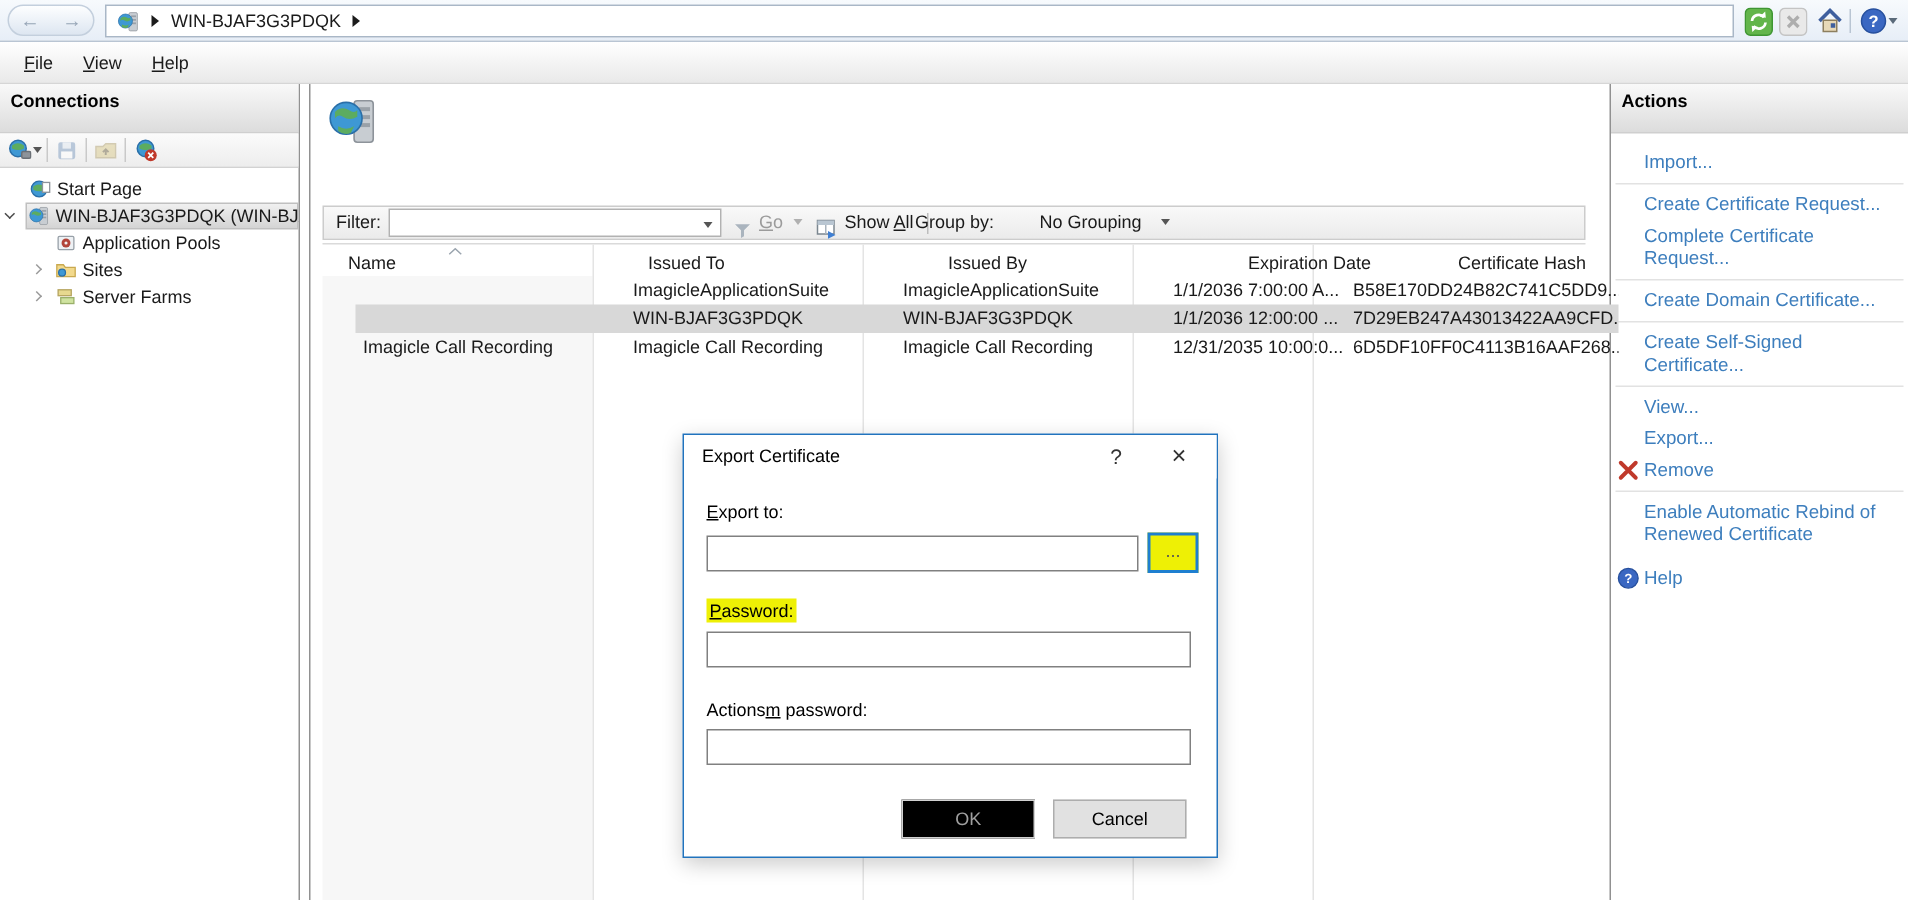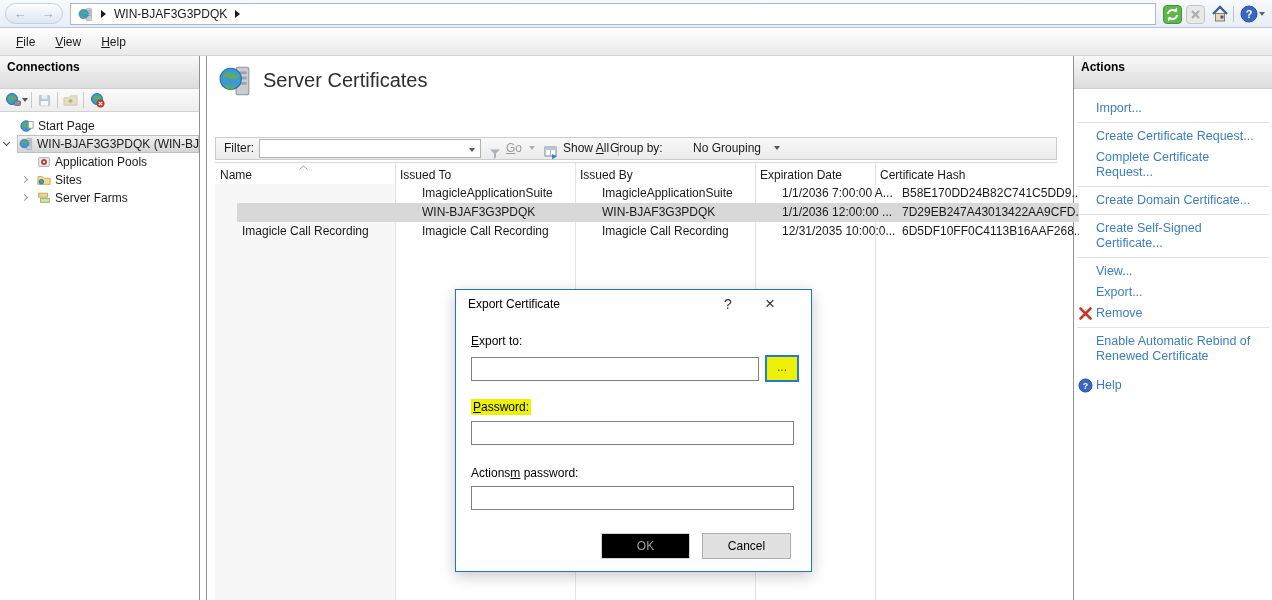--- a/index.html
+++ b/index.html
@@ -58,40 +58,40 @@
                 background:linear-gradient(#f9f9f9,#ebebeb); border:1px solid #cccccc; }
   .fb { position:absolute; top:0; height:21px; line-height:21px; }
   .filter-combo { position:absolute; left:43px; top:1px; width:222px; height:19px; background:#fff; border:1px solid #b2b2b2; }
   .filter-combo .caret { position:absolute; right:5px; top:8px; border-top-color:#555; }
   .gray { color:#9b9b9b; }
   .fsep { position:absolute; top:4px; width:1px; height:14px; background:#bdbdbd; }
 
   .list { position:absolute; left:8px; top:106px; width:842px; height:438px; border-top:1px solid #dadada; }
   .col-tint { position:absolute; left:0; top:21px; width:180px; bottom:0; background:#f7f7f7; z-index:0; }
   .vline { position:absolute; top:0; bottom:0; width:1px; background:#e4e4e4; z-index:1; }
-  .lheader { position:absolute; left:0; top:0; width:100%; height:21px; display:grid;
-             grid-template-columns:180px 180px 180px 120px 182px; z-index:2; }
+  .lheader { position:absolute; left:12px; top:0; width:100%; height:21px; display:grid;
+             grid-template-columns:180px 180px 180px 120px 182px; z-index:2;gap:20px; }
   .hcell { padding:6px 0 0 5px; line-height:13px; white-space:nowrap; overflow:hidden; color:#1a1a1a; }
   .sort-chevron { position:absolute; left:84px; top:2px; z-index:3; width:9px; height:5px; }
   .lrow { position:absolute; left:0; width:100%; height:19px; display:grid;
           grid-template-columns:180px 180px 180px 120px 182px; z-index:2;margin-left:22px; }
   .lrow.selected { background:#d8d8d8; }
   .cell { padding-left:5px; line-height:19px; white-space:nowrap; overflow:hidden; }
 
   
   .actions-panel { position:absolute; left:1073px; top:56px; width:199px; height:544px; background:#fff; border-left:1px solid #919191; }
   .alist { padding-top:9px; }
   .aitem { position:relative; padding:3px 6px 3px 22px; color:#3d7ebd; font-size:12.5px; line-height:15px; }
   .asep { height:1px; background:#e2e2e2; margin:3px 3px; }
   .aicon { position:absolute; left:4px; top:3px; width:15px; height:15px; }
 
   
   .dialog { position:absolute; left:455px; top:289px; width:357px; height:283px; background:#fff;
             border:1px solid #2173bd; box-shadow:0 4px 14px rgba(0,0,0,.22); z-index:10; }
-  .dlg-titlebar { position:absolute; left:0; top:0; right:16px; height:29px; background:#fff; }
+  .dlg-titlebar { position:absolute; left:0; top:0; right:0; height:29px; background:#fff; }
   .dlg-title { position:absolute; left:12px; top:0; line-height:29px; color:#000; }
   .dlg-help { position:absolute; right:52px; top:0; width:30px; height:29px; text-align:center; line-height:29px; font-size:14px; color:#333; }
   .dlg-close { position:absolute; right:8px; top:0; width:34px; height:29px; text-align:center; line-height:28px; font-size:17px; color:#333; }
   .dlg-label { position:absolute; color:#000; }
   .hl { background:#eef005; padding:1px 2px; }
   .dlg-input { position:absolute; height:24px; border:1px solid #808080; background:#fff; padding:0 4px;
                font-family:"Liberation Sans", sans-serif; font-size:12px; }
   .browse-btn { position:absolute; left:309px; top:65px; width:34px; height:27px; background:#eef005;
                 border:2px solid #1e7fd0; color:#555; font-size:12px; line-height:21px; text-align:center; }
   .btn { position:absolute; top:243px; width:89px; height:26px; text-align:center; line-height:24px;
@@ -250,21 +250,20 @@
   <div class="main-panel">
     <svg class="page-title-icon" viewBox="0 0 32 32">
       <rect x="17" y="3" width="12" height="26" rx="2" fill="#c8cdd2" stroke="#8d939a"></rect>
       <rect x="20" y="7" width="7" height="2.5" fill="#9aa1a8"></rect>
         <rect x="20" y="12" width="7" height="2.5" fill="#9aa1a8"></rect>
         <rect x="20" y="17" width="7" height="2.5" fill="#9aa1a8"></rect>
       <circle cx="12" cy="14" r="10" fill="#3e98d4" stroke="#2a6fa8"></circle>
       <path d="M5 10 q4 -4 9 -1 q3 2 5 0 l0 4 q-5 3 -9 0 q-3 -2 -5 1 z" fill="#5fae53" opacity=".9"></path>
       <path d="M7 19 q5 3 10 0 l-2 4 q-4 2 -8 -1 z" fill="#5fae53" opacity=".9"></path>
     </svg>
-    <div class="page-title">Server Certificates</div>
 
     <div class="filter-bar">
       <span class="fb" style="left:8px;">Filter:</span>
       <span class="filter-combo">
           <span class="caret"></span>
         </span>
       <svg class="fb" style="left:273px;top:5px;" width="12" height="12" viewBox="0 0 12 12">
         <path d="M1 2 h10 l-4 4 v4 l-2 1.2 v-5.2 z" fill="#aab4be"></path>
       </svg>
       <span class="fb gray" style="left:290px;"><span class="ul">G</span><span>o</span></span>

